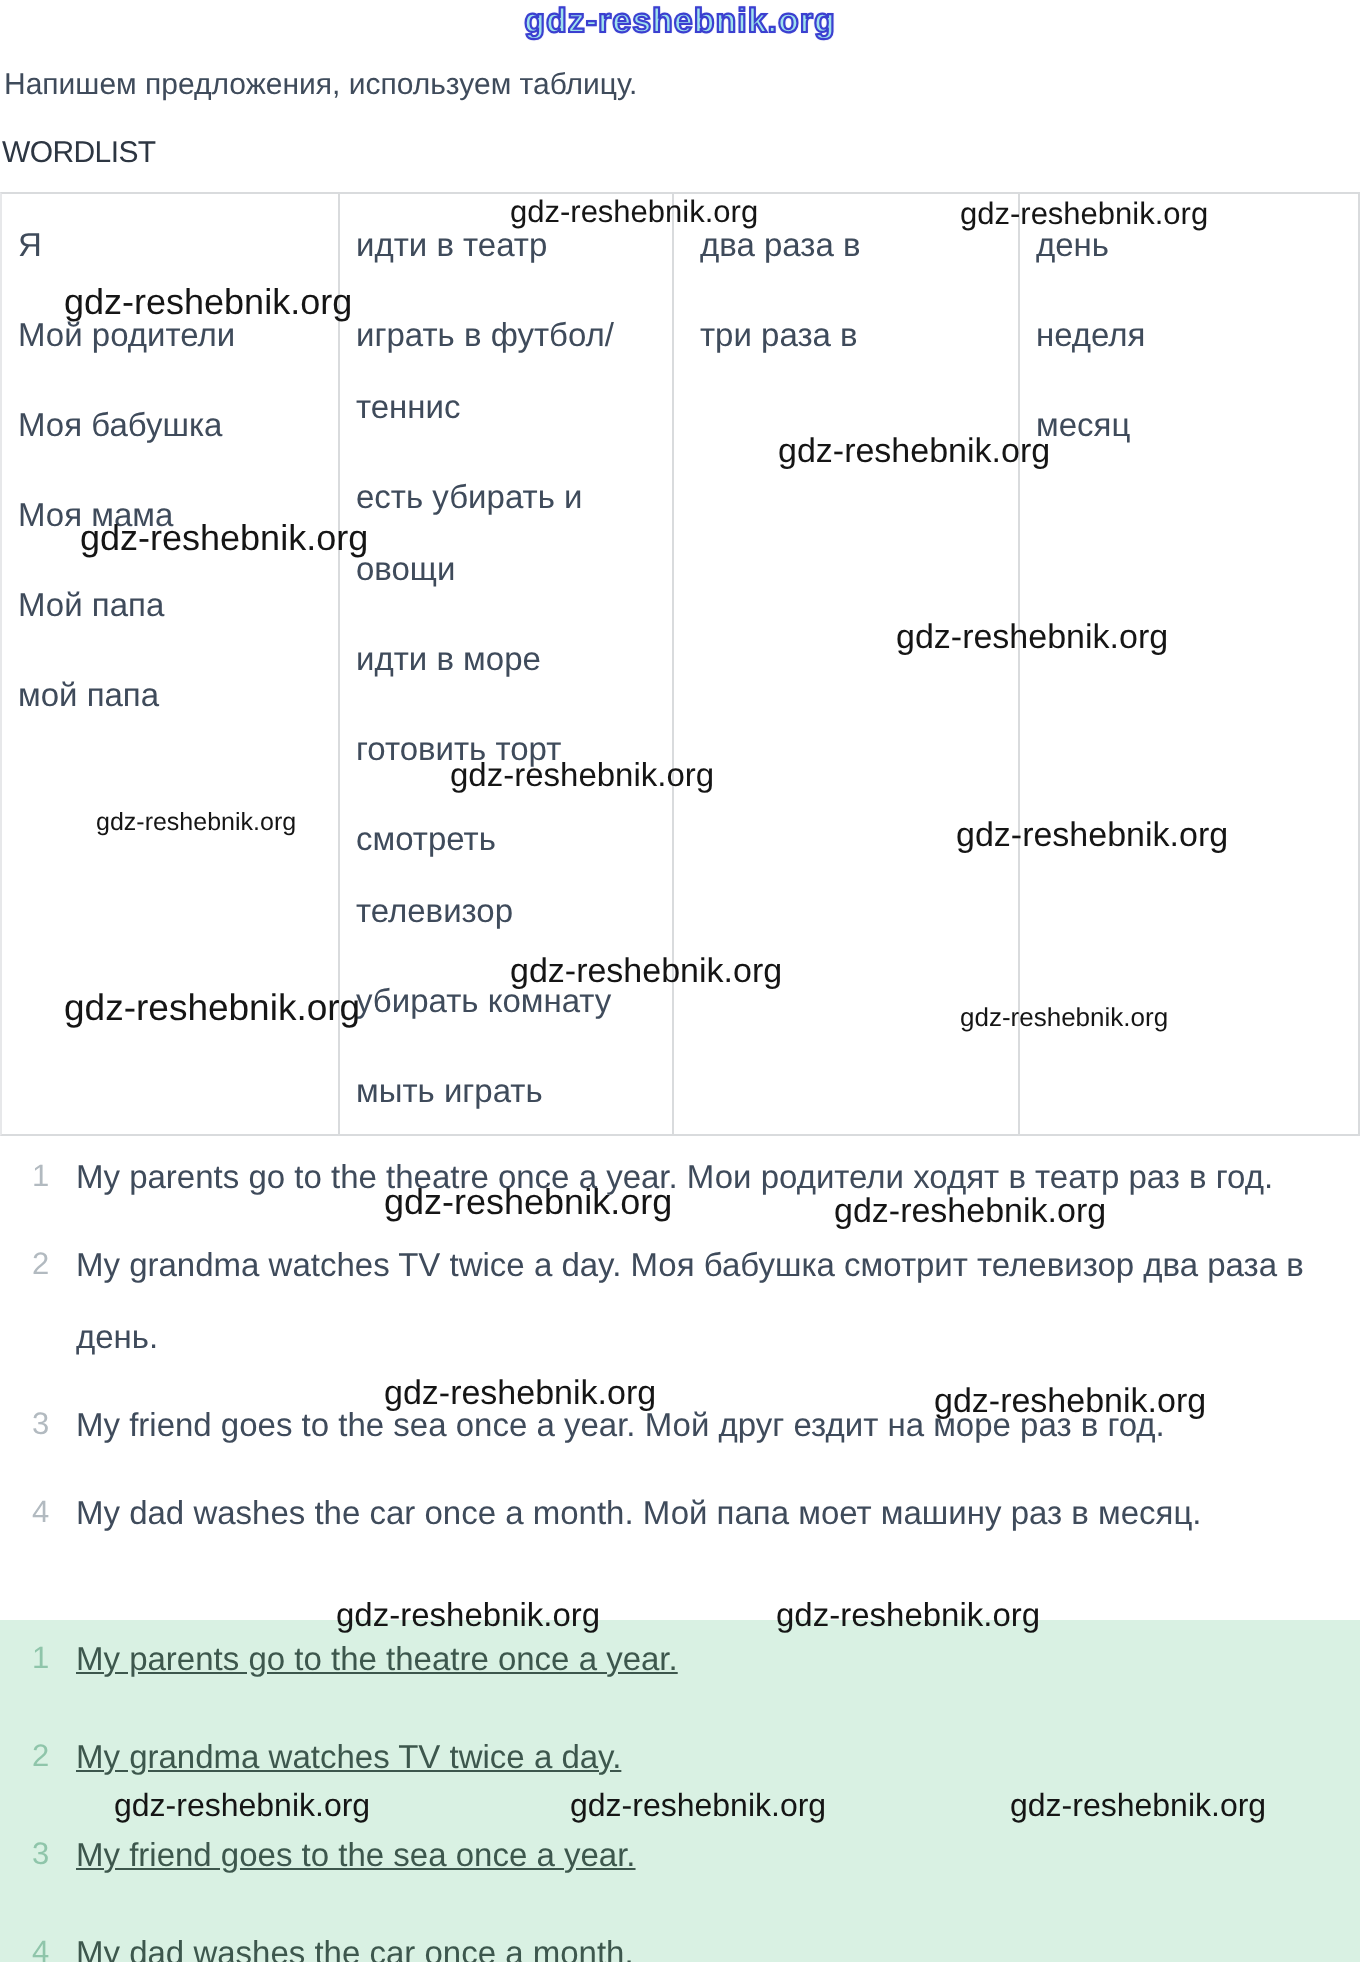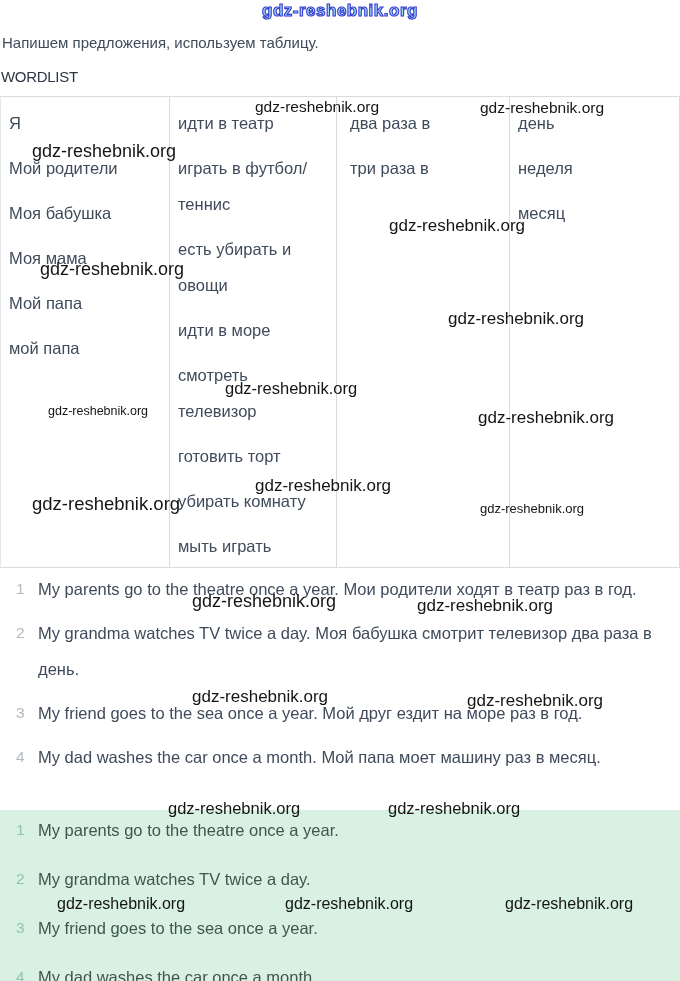--- a/index.html
+++ b/index.html
@@ -50,21 +50,21 @@
   .s-num  { flex:0 0 22px; width:22px; font-size:15.5px; color:var(--number-gray, #b2bac0); }
   .s-text { flex:1; }
   .answer-section {
     position:absolute; top:810px; left:0; width:680px; height:171px; z-index:1;
     background:var(--answers-bg, #d9f1e3);
     color:var(--answers-text, #3d574d);
     padding:2px 14px 0 16px;
   }
   .a-item { display:flex; margin-bottom:13px; font-size:16.5px; line-height:36px; }
   .a-num  { flex:0 0 22px; width:22px; font-size:15.5px; color:var(--answers-number, #8fc5aa); }
-  .a-text { flex:1; }
+  .a-text { flex:1;text-decoration:underline; }
 </style>
 </head>
 <body>
 
 <div class="wm-top">gdz-reshebnik.org</div>
 
 <div class="instruction">Напишем предложения, используем таблицу.</div>
 
 <div class="wordlist-heading">WORDLIST</div>
 
@@ -77,22 +77,22 @@
       <div class="titem">Моя мама</div>
       <div class="titem">Мой папа</div>
       <div class="titem">мой папа</div>
     </div>
   <div class="tcol tcol-actions">
 
   <div class="titem">идти в театр</div>
       <div class="titem">играть в футбол/ теннис</div>
       <div class="titem">есть убирать и овощи</div>
       <div class="titem">идти в море</div>
+      <div class="titem">готовить торт</div>
       <div class="titem">смотреть телевизор</div>
-      <div class="titem">готовить торт</div>
       <div class="titem">убирать комнату</div>
       <div class="titem">мыть играть</div>
     </div>
   <div class="tcol tcol-freq">
 
       <div class="titem">два раза в</div>
       <div class="titem">три раза в</div>
     </div>
   <div class="tcol tcol-periods">
 

